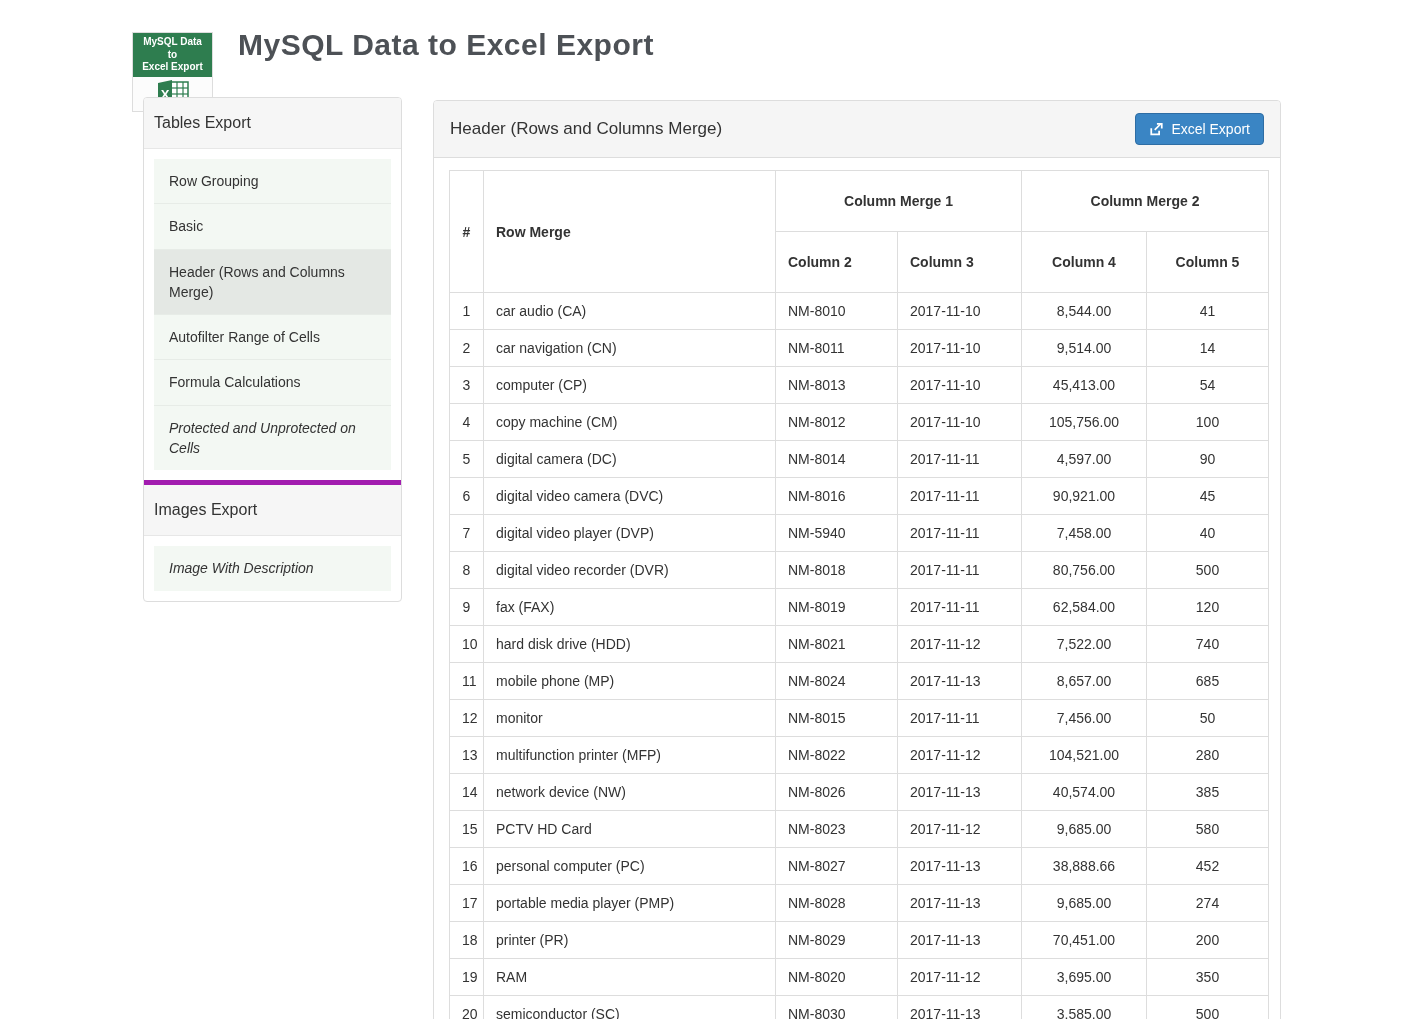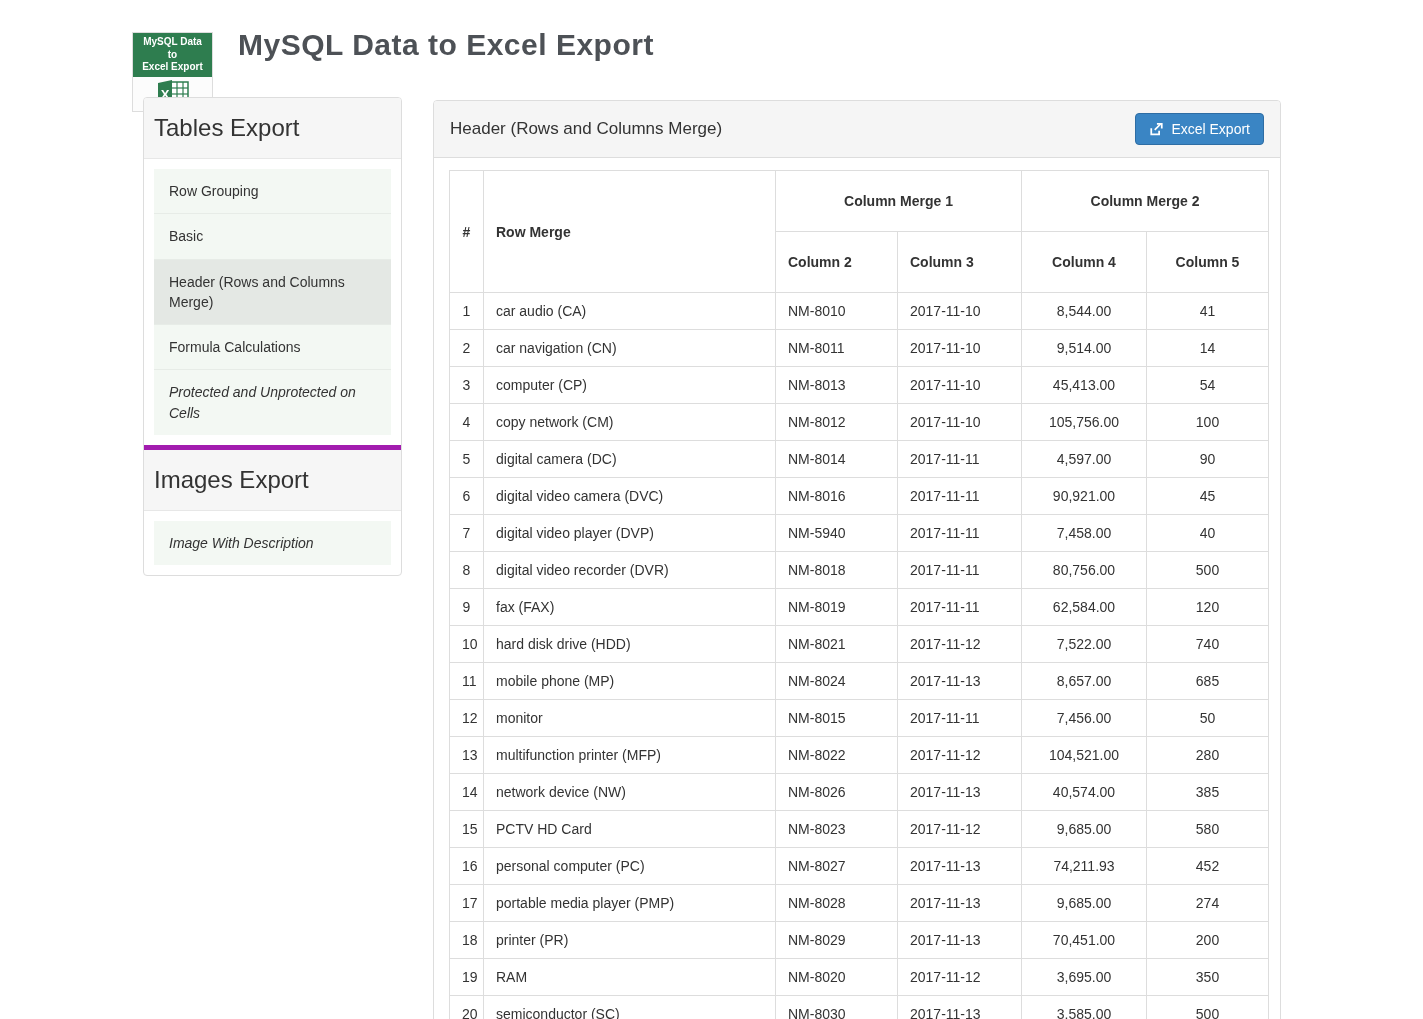--- a/index.html
+++ b/index.html
@@ -30,21 +30,21 @@
     position:absolute; left:238px; top:28px;
     font-size:30px; font-weight:bold; color:#4d5156; letter-spacing:0.5px;
   }
 
   
   .panel { background:#fff; border:1px solid #ddd; border-radius:4px; }
 
   
   .sidebar { position:absolute; left:143px; top:97px; width:259px; }
   .side-heading {
-    font-size:24px; color:#333;
+    font-size:16px; color:#333;
     padding:16px 10px; background:#f6f6f6;
     border-bottom:1px solid #e7e7e7;
     border-radius:3px 3px 0 0;
   }
   .side-heading.with-top { border-top:5px solid #a21caf; border-radius:0; }
   .side-list { padding:10px; }
   .side-item {
     background:#f3f8f3; color:#333;
     font-size:14px; line-height:1.45;
     padding:12px 15px;
@@ -106,20 +106,21 @@
     </div>
   </div>
   <div class="app-title">MySQL Data to Excel Export</div>
 
   <div class="sidebar panel">
     <div class="side-heading">Tables Export</div>
     <div class="side-list">
         <div class="side-item">Row Grouping</div>
         <div class="side-item">Basic</div>
         <div class="side-item active">Header (Rows and Columns Merge)</div>
+        <div class="side-item">Autofilter Range of Cells</div>
         <div class="side-item">Formula Calculations</div>
         <div class="side-item">Protected and Unprotected on Cells</div>
       </div>
     <div class="side-heading with-top">Images Export</div>
     <div class="side-list">
         <div class="side-item">Image With Description</div>
       </div>
   </div>
 
   <div class="main-panel panel">
@@ -180,21 +181,21 @@
             <tr>
               <td class="ac">3</td>
               <td class="al">computer (CP)</td>
               <td class="al">NM-8013</td>
               <td class="al">2017-11-10</td>
               <td class="ar">45,413.00</td>
               <td class="ar">54</td>
             </tr>
             <tr>
               <td class="ac">4</td>
-              <td class="al">copy network (CM)</td>
+              <td class="al">copy machine (CM)</td>
               <td class="al">NM-8012</td>
               <td class="al">2017-11-10</td>
               <td class="ar">105,756.00</td>
               <td class="ar">100</td>
             </tr>
             <tr>
               <td class="ac">5</td>
               <td class="al">digital camera (DC)</td>
               <td class="al">NM-8014</td>
               <td class="al">2017-11-11</td>
@@ -279,21 +280,21 @@
               <td class="al">NM-8023</td>
               <td class="al">2017-11-12</td>
               <td class="ar">9,685.00</td>
               <td class="ar">580</td>
             </tr>
             <tr>
               <td class="ac">16</td>
               <td class="al">personal computer (PC)</td>
               <td class="al">NM-8027</td>
               <td class="al">2017-11-13</td>
-              <td class="ar">74,211.93</td>
+              <td class="ar">38,888.66</td>
               <td class="ar">452</td>
             </tr>
             <tr>
               <td class="ac">17</td>
               <td class="al">portable media player (PMP)</td>
               <td class="al">NM-8028</td>
               <td class="al">2017-11-13</td>
               <td class="ar">9,685.00</td>
               <td class="ar">274</td>
             </tr>

